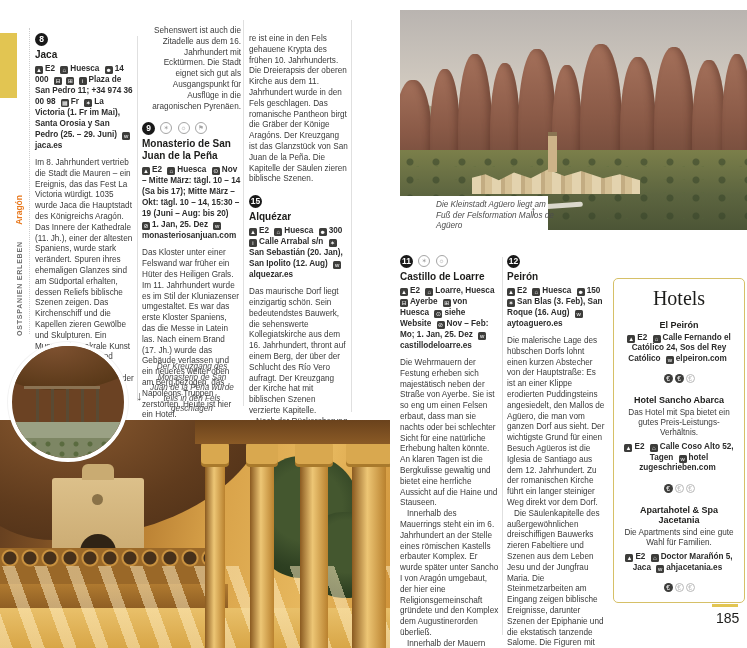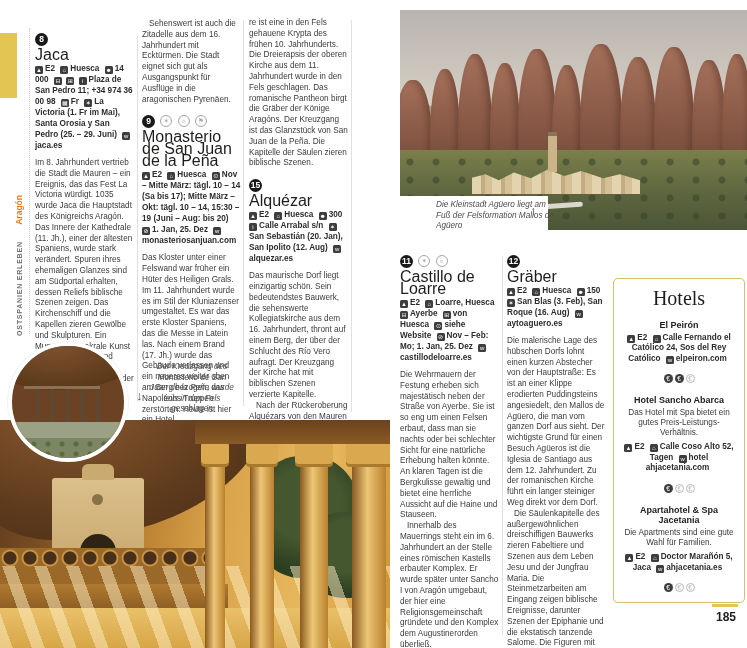--- a/index.html
+++ b/index.html
@@ -13,21 +13,21 @@
   .vreg{font-size:8.5px;font-weight:700;color:#e8791e;margin-left:12px;}
   .gutter-dotted{position:absolute;left:29px;top:28px;height:306px;border-left:1px dotted #cccccc;}
   
   .col{position:absolute;width:99px;font-size:8.2px;line-height:10.8px;text-align:left;}
   .vrule{position:absolute;width:0;border-left:1px solid #e0e0e0;}
   .badges{height:14px;margin-bottom:2px;}
   .badge{display:inline-block;width:13px;height:13px;border-radius:50%;background:#191919;color:#fff;
          font-size:8.5px;font-weight:700;line-height:13px;text-align:center;vertical-align:top;}
   .feat{display:inline-block;width:10px;height:10px;border-radius:50%;border:1px solid #a5a5a5;
         color:#a5a5a5;font-size:6.5px;line-height:10px;text-align:center;margin-left:3px;vertical-align:1px;}
-  .etitle{font-size:16px;line-height:12px;font-weight:400;color:#1d1d1b;margin:2px 0 2px;}
+  .etitle{font-size:10px;line-height:12px;font-weight:700;color:#1d1d1b;margin:2px 0 2px;}
   .einfo{margin:1px 0 0;font-weight:700;color:#2c2c2c;font-size:8.2px;line-height:11px;}
   .ic{display:inline-block;width:8px;height:8px;background:#3d3d3b;color:#fff;font-size:6px;
       line-height:8.5px;text-align:center;border-radius:1.5px;margin-right:2px;vertical-align:-1px;
       font-style:normal;font-weight:400;}
   .it{margin-right:3px;text-align:center;}
   .ebody{margin-top:7px;}
   .ebody p{margin:0;}
   .ind{text-indent:7px;}
   .cap{position:absolute;font-style:italic;font-size:8.2px;line-height:10.5px;color:#4d4d4d;}
   .arr{position:absolute;font-size:13px;color:#555;font-style:normal;}
@@ -102,21 +102,21 @@
   .hname{font-size:9px;font-weight:700;color:#1d1d1b;margin:0 0 2px;line-height:10.5px;}
   .hdesc{font-size:8.2px;line-height:10.3px;margin:0 0 4px;}
   .hinfo{font-size:8.2px;line-height:10.5px;font-weight:700;color:#2c2c2c;margin:0 0 3px;}
   .hprice{margin:0 0 10px;}
   .pc{display:inline-block;width:9px;height:9px;border-radius:50%;font-size:6.5px;line-height:9px;
       text-align:center;margin:0 1px;box-sizing:border-box;}
   .pc.on{background:#3d3d3b;color:#fff;}
   .pc.off{border:1px solid #b8b8b8;color:#b8b8b8;line-height:7.5px;}
   
   .pgdash{position:absolute;left:712px;top:604px;width:26px;height:3px;background:#e2c552;}
-  .pgnum{position:absolute;left:716px;top:610px;font-size:12px;font-weight:700;color:#1d1d1b;}
+  .pgnum{position:absolute;left:716px;top:610px;font-size:14px;font-weight:400;color:#1d1d1b;}
 </style>
 </head>
 <body>
 
 <div id="page">
 
   <div class="edge-mark"></div>
   <div class="vstrip">
     <span class="vsec">OSTSPANIEN ERLEBEN</span>
     <span class="vreg">Aragón</span>
@@ -143,21 +143,21 @@
       <span class="ic">▦</span><span class="it">Fr</span>
       <span class="ic">✶</span><span class="it">La Victoria (1. Fr im Mai), Santa Orosia y San Pedro (25. – 29. Juni)</span>
       <span class="ic">w</span><span class="it">jaca.es</span>
     </p>
     <div class="ebody">
       <p>Im 8. Jahrhundert vertrieb die Stadt die Mauren – ein Ereignis, das das Fest La Victoria würdigt. 1035 wurde Jaca die Hauptstadt des Königreichs Aragón. Das Innere der Kathedrale (11. Jh.), einer der ältesten Spaniens, wurde stark verändert. Spuren ihres ehemaligen Glanzes sind am Südportal erhalten, dessen Reliefs biblische Szenen zeigen. Das Kirchenschiff und die Kapellen zieren Gewölbe und Skulpturen. Ein Museum für sakrale Kunst zeigt romanische und gotische Fresken und Skulpturen aus Kirchen der Umgebung. Die Kirche steht in einem Viertel mit vielen Lokalen.</p>
     </div>
   </section>
 
   <section class="col" style="left:142px;top:18px;">
-    <div class="ebody" style="margin-top:1px;">
+    <div class="ebody" style="margin-top:8px;text-align:right;">
       <p class="ind">Sehenswert ist auch die Zitadelle aus dem 16. Jahrhundert mit Ecktürmen. Die Stadt eignet sich gut als Ausgangspunkt für Ausflüge in die aragonischen Pyrenäen.</p>
     </div>
     <div class="badges" style="margin-top:10px;">
       <span class="badge">9</span>
       <span class="feat">✶</span>
       <span class="feat">☼</span>
       <span class="feat">⚑</span>
     </div>
     <h2 class="etitle">Monasterio de San Juan de la Peña</h2>
     <p class="einfo">
@@ -170,21 +170,21 @@
     <div class="ebody">
       <p>Das Kloster unter einer Felswand war früher ein Hüter des Heiligen Grals. Im 11. Jahrhundert wurde es im Stil der Kluniazenser umgestaltet. Es war das erste Kloster Spaniens, das die Messe in Latein las. Nach einem Brand (17. Jh.) wurde das Gebäude verlassen und ein neueres weiter oben am Berg bezogen, das Napoléons Truppen zerstörten. Heute ist hier ein Hotel.</p>
       <p class="ind">Die Kirche des alten Klosters ist zweistöckig. Die unte-</p>
     </div>
   </section>
 
   <div class="cap" style="left:148px;top:362px;width:88px;text-align:center;">Der Kreuzgang des Monasterio de San Juan de la Peña wurde teils in den Fels geschlagen</div>
   <span class="arr" style="left:136px;top:388px;">↓</span>
 
   <section class="col" style="left:249px;top:18px;">
-    <div class="ebody" style="margin-top:0;">
+    <div class="ebody" style="margin-top:16px;">
       <p>re ist eine in den Fels gehauene Krypta des frühen 10. Jahrhunderts. Die Dreierapsis der oberen Kirche aus dem 11. Jahrhundert wurde in den Fels geschlagen. Das romanische Pantheon birgt die Gräber der Könige Aragóns. Der Kreuzgang ist das Glanzstück von San Juan de la Peña. Die Kapitelle der Säulen zieren biblische Szenen.</p>
     </div>
     <div class="badges" style="margin-top:10px;">
       <span class="badge">15</span>
     </div>
     <h2 class="etitle">Alquézar</h2>
     <p class="einfo">
       <span class="ic">▲</span><span class="it">E2</span>
       <span class="ic">⌂</span><span class="it">Huesca</span>
       <span class="ic">☻</span><span class="it">300</span>
@@ -243,21 +243,21 @@
       <p>Die Wehrmauern der Festung erheben sich majestätisch neben der Straße von Ayerbe. Sie ist so eng um einen Felsen erbaut, dass man sie nachts oder bei schlechter Sicht für eine natürliche Erhebung halten könnte. An klaren Tagen ist die Bergkulisse gewaltig und bietet eine herrliche Aussicht auf die Haine und Stauseen.</p>
       <p class="ind">Innerhalb des Mauerrings steht ein im 6. Jahrhundert an der Stelle eines römischen Kastells erbauter Komplex. Er wurde später unter Sancho I von Aragón umgebaut, der hier eine Religionsgemeinschaft gründete und den Komplex dem Augustinerorden überließ.</p>
       <p class="ind">Innerhalb der Mauern steht eine romanische Kirche mit einem Würfelfries und Säulenkapitellen. Düstere Pfade, Eisenleitern und viele Treppen führen auf die Türme, den Bergfried und in die Kerker.</p>
     </div>
   </section>
 
   <section class="col" style="left:507px;top:255px;">
     <div class="badges">
       <span class="badge">12</span>
     </div>
-    <h2 class="etitle">Gräber</h2>
+    <h2 class="etitle">Peirón</h2>
     <p class="einfo">
       <span class="ic">▲</span><span class="it">E2</span>
       <span class="ic">⌂</span><span class="it">Huesca</span>
       <span class="ic">☻</span><span class="it">150</span>
       <span class="ic">✶</span><span class="it">San Blas (3. Feb), San Roque (16. Aug)</span>
       <span class="ic">w</span><span class="it">aytoaguero.es</span>
     </p>
     <div class="ebody">
       <p>Die malerische Lage des hübschen Dorfs lohnt einen kurzen Abstecher von der Hauptstraße: Es ist an einer Klippe erodierten Puddingsteins angesiedelt, den Mallos de Agüero, die man vom ganzen Dorf aus sieht. Der wichtigste Grund für einen Besuch Agüeros ist die Iglesia de Santiago aus dem 12. Jahrhundert. Zu der romanischen Kirche führt ein langer steiniger Weg direkt vor dem Dorf.</p>
       <p class="ind">Die Säulenkapitelle des außergewöhnlichen dreischiffigen Bauwerks zieren Fabeltiere und Szenen aus dem Leben Jesu und der Jungfrau Maria. Die Steinmetzarbeiten am Eingang zeigen biblische Ereignisse, darunter Szenen der Epiphanie und die ekstatisch tanzende Salome. Die Figuren mit ihren großen Augen werden demselben Steinmetz zugeschrieben, der die herrlichen Kapitelle von San Juan de la Peña schuf.</p>
@@ -278,21 +278,21 @@
         <span class="pc on">€</span><span class="pc on">€</span><span class="pc off">€</span>
       </p>
     </div>
 
     <div>
       <h3 class="hname">Hotel Sancho Abarca</h3>
       <p class="hdesc">Das Hotel mit Spa bietet ein gutes Preis-Leistungs-Verhältnis.</p>
       <p class="hinfo">
         <span class="ic">▲</span><span class="it">E2</span>
         <span class="ic">⌂</span><span class="it">Calle Coso Alto 52, Tagen</span>
-        <span class="ic">w</span><span class="it">hotel ahjacetania.com</span>
+        <span class="ic">w</span><span class="it">hotel zugeschrieben.com</span>
       </p>
       <p class="hprice">
         <span class="pc on">€</span><span class="pc off">€</span><span class="pc off">€</span>
       </p>
     </div>
 
     <div>
       <h3 class="hname">Apartahotel &amp; Spa Jacetania</h3>
       <p class="hdesc">Die Apartments sind eine gute Wahl für Familien.</p>
       <p class="hinfo">

